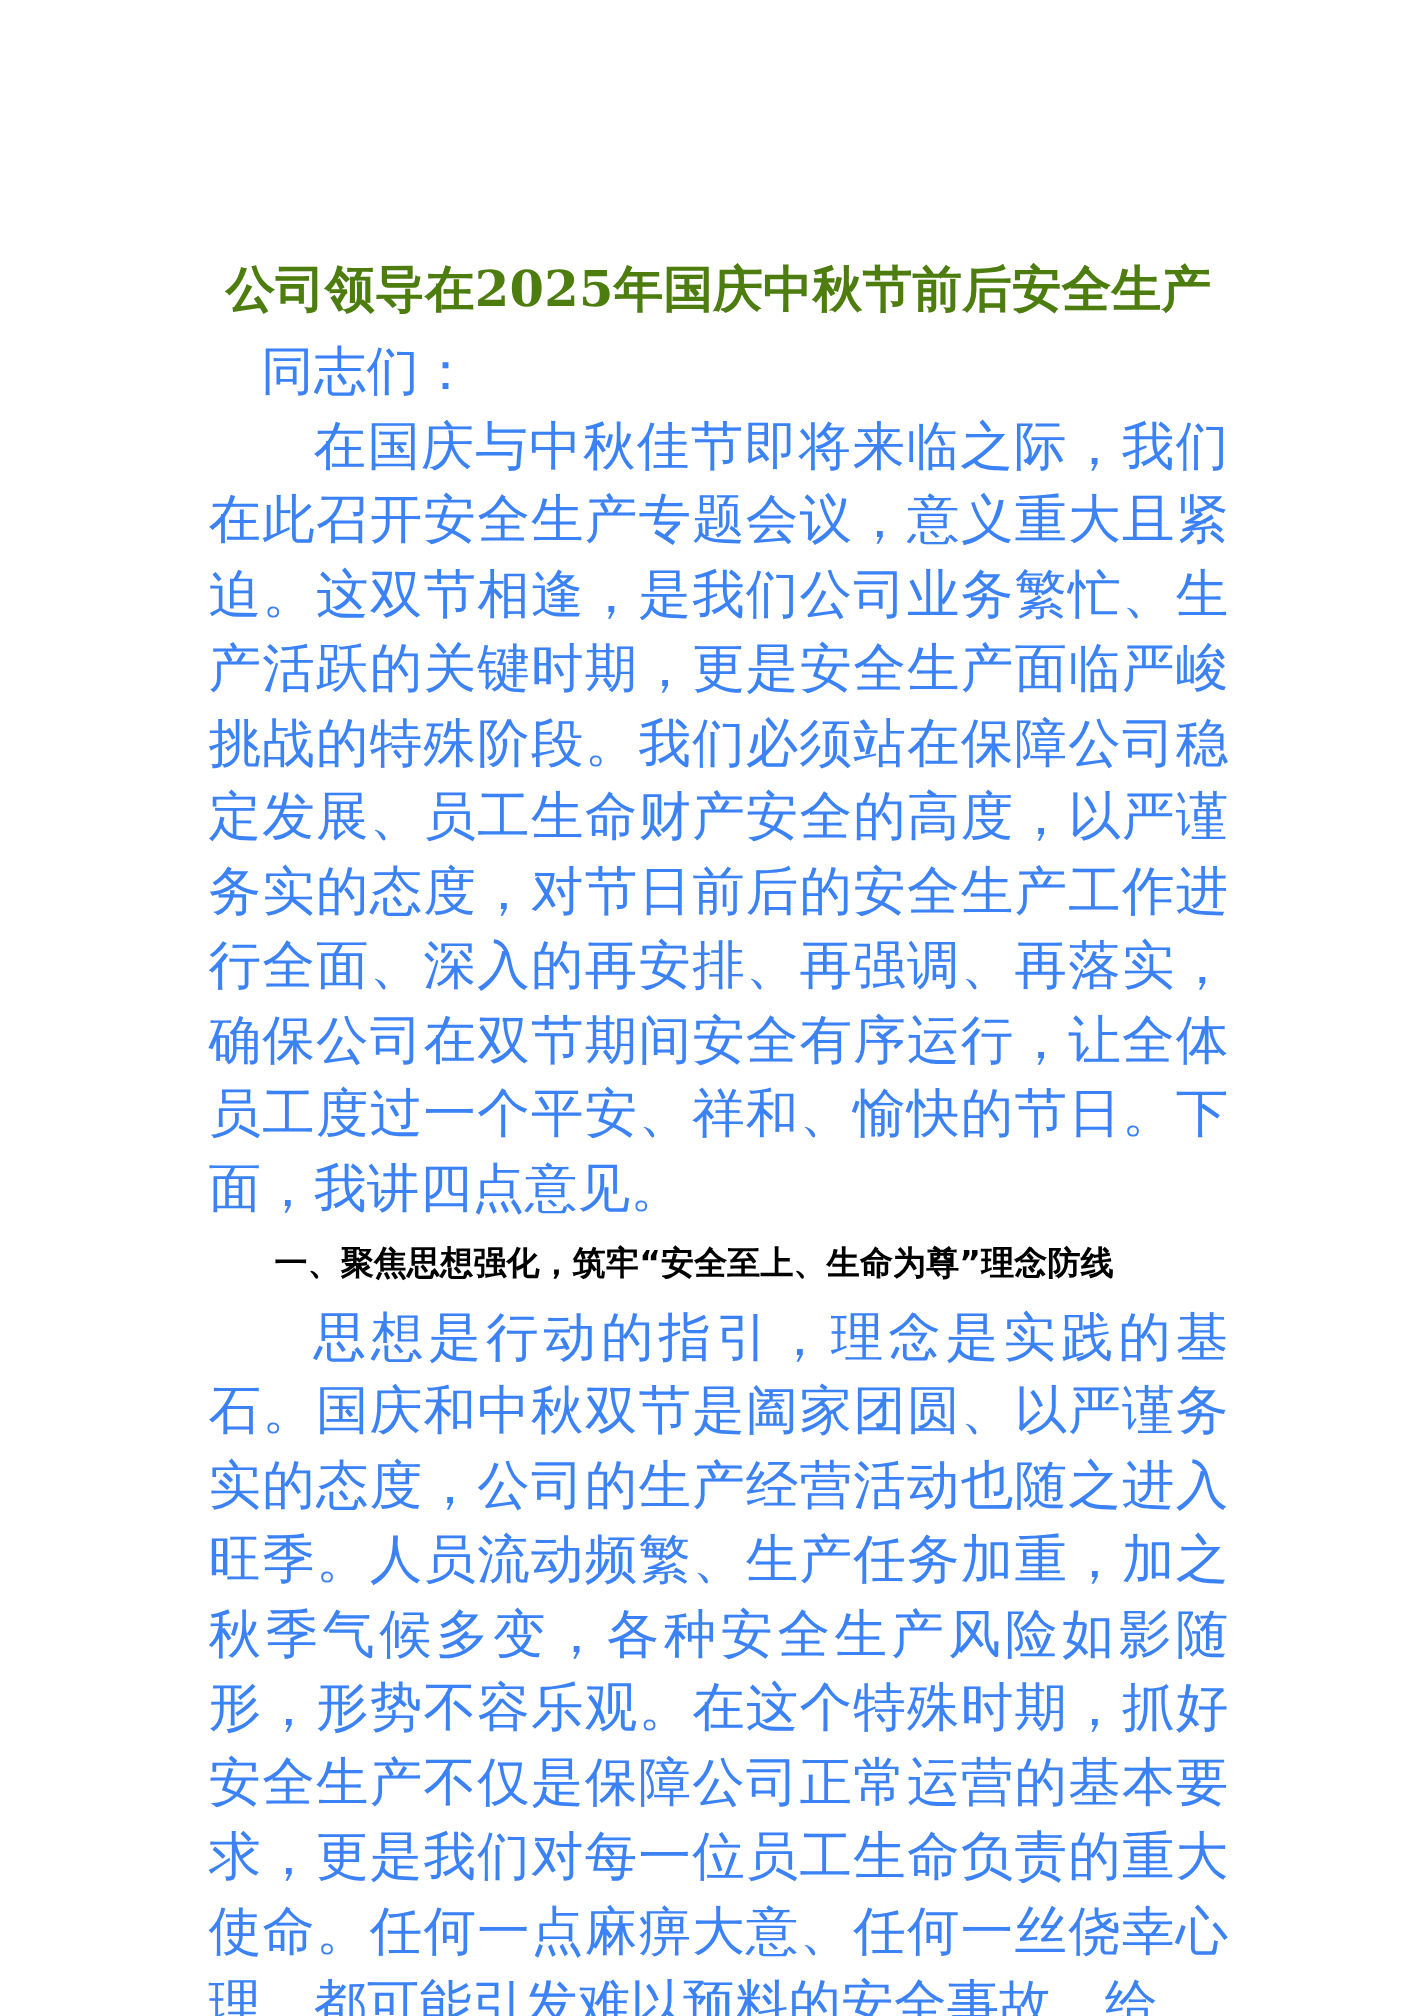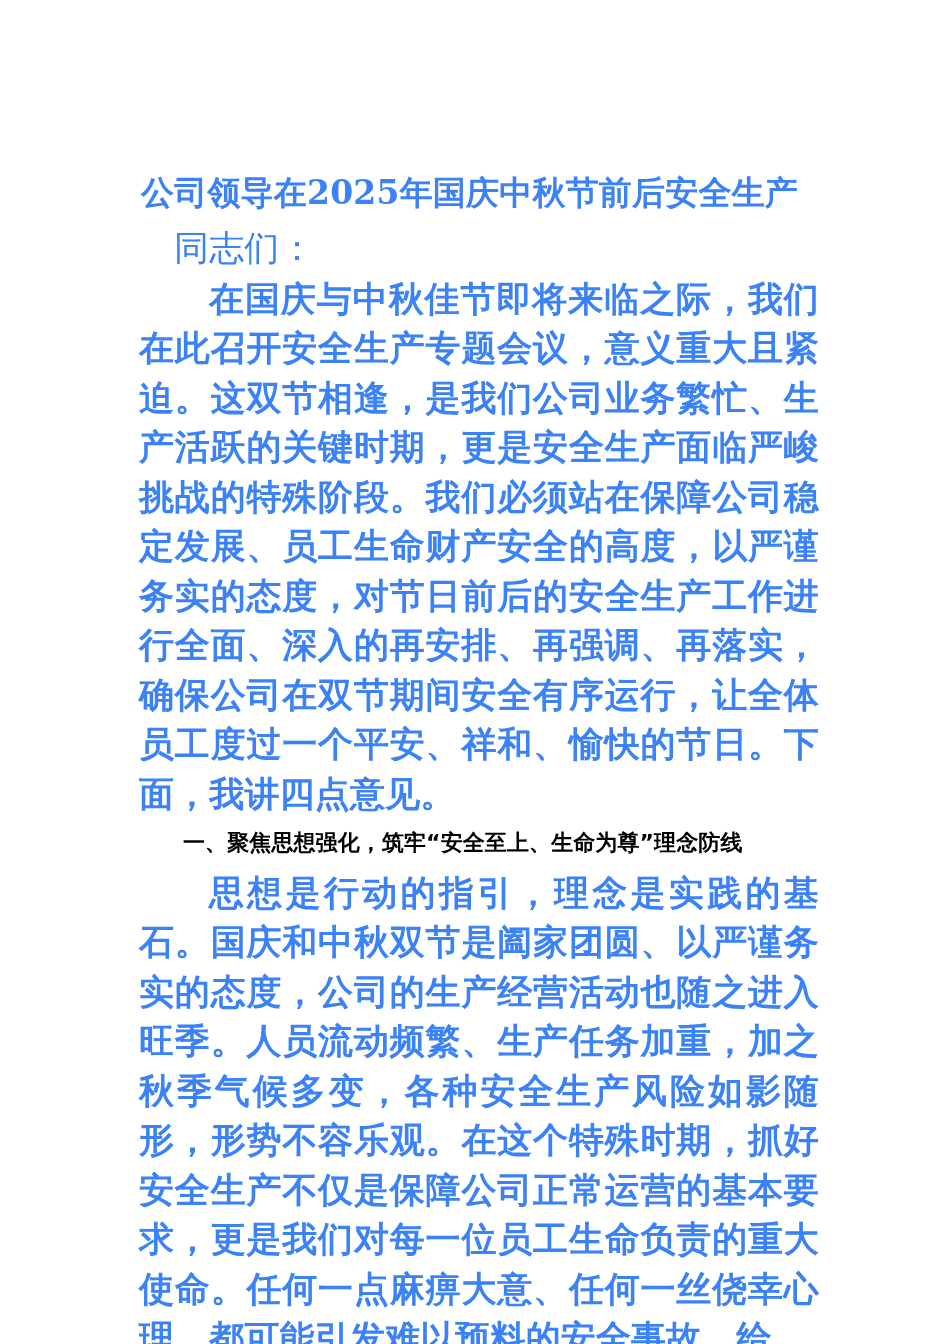--- a/index.html
+++ b/index.html
@@ -31,41 +31,41 @@
     top: 168px;
     width: 680px;
   }
 
   
   .doc-title {
     font-family: "DejaVu Serif", "Liberation Serif", serif;
     font-weight: bold;
     font-size: 33px;
     line-height: 50px;
+    text-align: center;
     letter-spacing: 0.2px;
-    color: #3b82f6;
+    color: #4d7c0f;
     margin: 0 0 6px 0;
     padding: 0 2px;
     text-rendering: optimizeLegibility;
   }
 
   
   .body-para {
     font-family: "DejaVu Serif", "Liberation Serif", serif;
     font-size: 35px;
     line-height: 49.5px;
     text-align: justify;
     text-justify: inter-ideograph;
     letter-spacing: 0.15px;
     margin: 0;
     color: #3b82f6;
   }
   .body-para.indent {
     text-indent: 2em;
-    font-weight: bold;
   }
 
   
   .salutation {
     text-indent: 1em;
   }
 
   
   .section-heading {
     font-family: "DejaVu Sans", "Liberation Sans", sans-serif;

